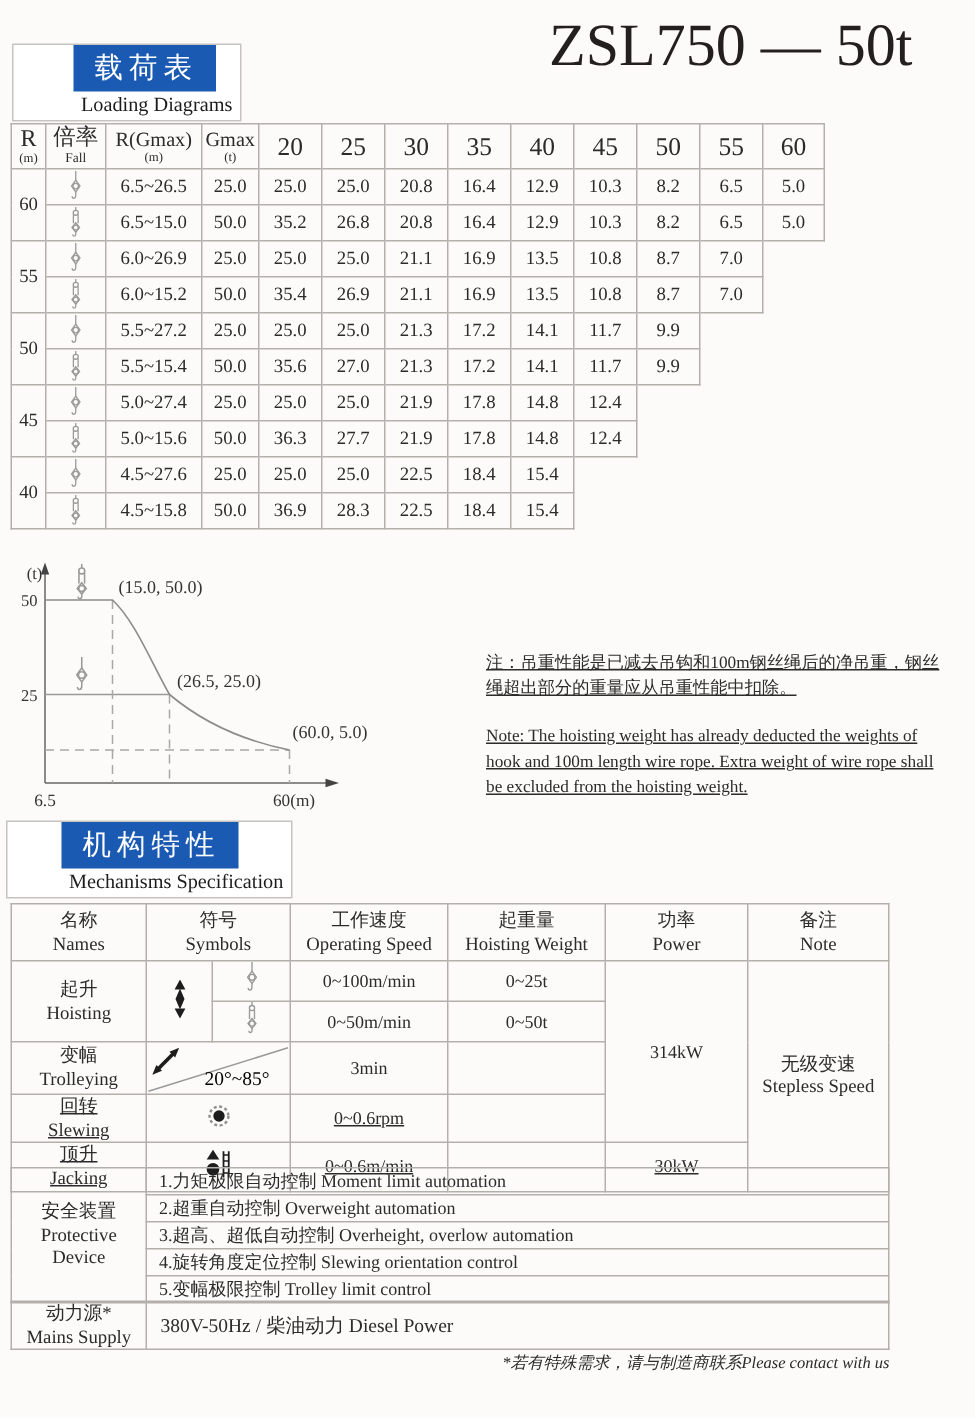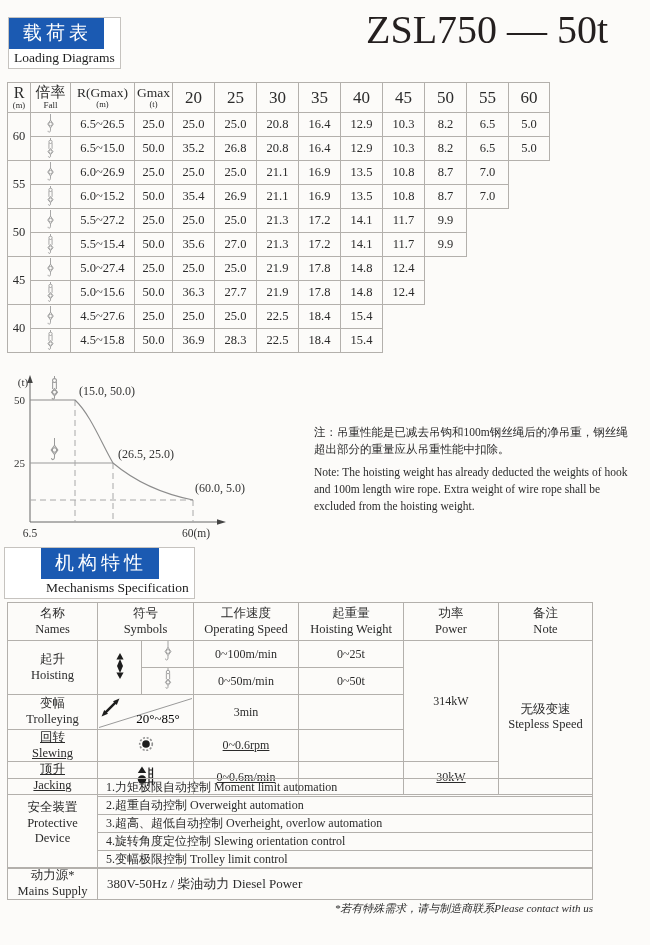--- a/index.html
+++ b/index.html
@@ -29,21 +29,21 @@
   .h-sub{ font-size:8.5px; line-height:1.1; }
   .h-cn{ font-size:15px; line-height:1.15; }
   .h-en{ font-size:9px; line-height:1.1; }
   .rcell{ font-size:17px; }
   .fall-ic{ width:11px; height:21px; display:inline-block; vertical-align:middle; }
   
   .chart{ position:absolute; left:6px; top:374px; }
   .chart text{ fill:#333; font-family:"Liberation Serif", serif; }
   
   .note{ position:absolute; left:308px; top:418px; width:336px; font-size:11.5px; line-height:1.45; }
-  .note p{ margin:6px; }
+  .note p{ margin:16px;text-decoration:underline; }
   .note .en{ margin-top:7px; }
   
   .mech-table{ position:absolute; left:7px; top:602px; width:585px; }
   .mech-table td,.mech-table th{ font-size:12px; }
   .cell-cn{ font-size:12.5px; line-height:1.25; }
   .cell-en{ font-size:12.5px; line-height:1.25; }
   .spd{ font-size:11.5px; }
   tr.h38{ height:38px;margin-top:28px; } tr.h22{ height:22px; } tr.h34{ height:34px; } tr.h28{ height:28px;text-decoration:underline; }
   
   .safe-table{ position:absolute; left:7px; top:778px; width:585px; }
@@ -110,21 +110,21 @@
         <line x1="12" y1="8" x2="15.5" y2="8" stroke-width="1"></line>
         <line x1="12" y1="12" x2="15.5" y2="12" stroke-width="1"></line>
         <line x1="12" y1="16" x2="15.5" y2="16" stroke-width="1"></line>
       </g>
     </symbol>
   </defs>
 </svg>
 
 <div class="page">
 
-  <div class="badge" style="left:8px; top:17px;">
+  <div class="badge" style="left:8px; top:29px;padding-left:40px;">
     <div><span class="badge-cn">载荷表</span></div>
     <div class="badge-en">Loading Diagrams</div>
   </div>
 
   <div class="title">ZSL750 — 50t</div>
 
   <table class="load-table">
     <colgroup>
       <col style="width:23px">
         <col style="width:40px">

